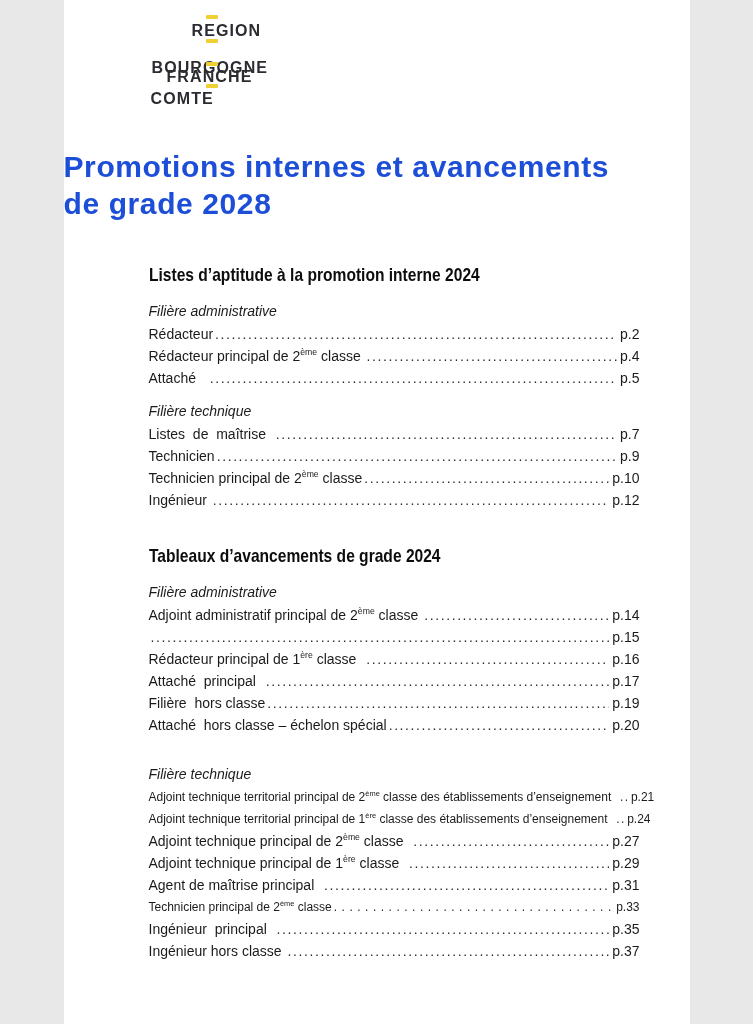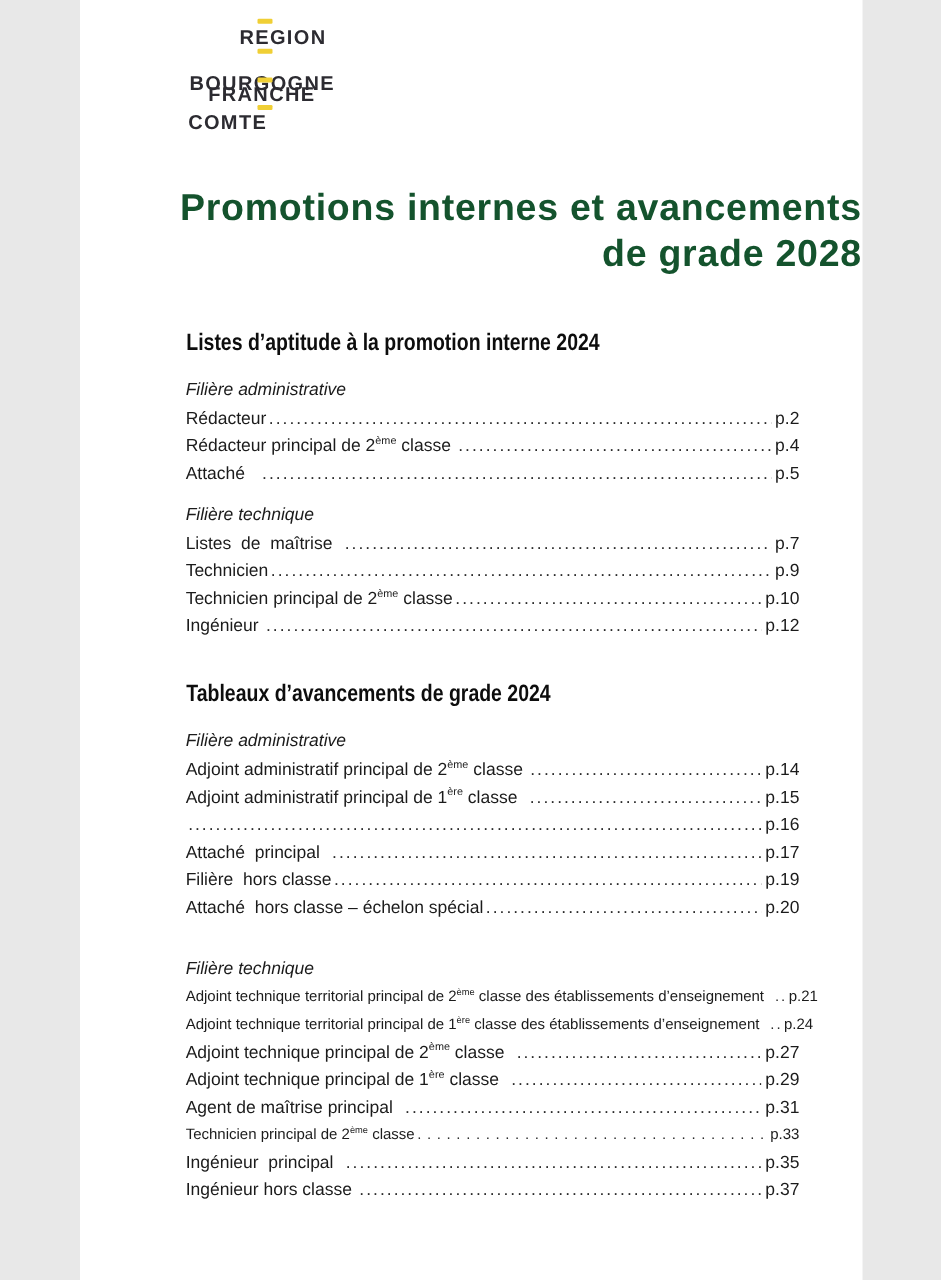--- a/index.html
+++ b/index.html
@@ -30,26 +30,26 @@
   .logo .dash{
     position:absolute;
     left:55px;width:12px;height:4px;
     border-radius:1px;
   }
   .d1{top:3px;} .d2{top:27px;} .d3{top:50px;} .d4{top:72px;}
   
   .doc-title{
     margin:0;
     padding-top:148px;
-    text-align:right;
+    text-align:left;
     font-size:30px;
     font-weight:bold;
     letter-spacing:0.6px;
     line-height:37px;
-    color:#14532d;
+    color:#1d4ed8;
   }
   
   .content{
     position:relative;
     margin:0 50px 0 85px; 
   }
   .section-heading{
     margin:0;
     font-size:19px;
     font-weight:bold;
@@ -165,25 +165,25 @@
       <section class="toc-section sec-2">
         <h2 class="section-heading">Tableaux d’avancements de grade 2024</h2>
         <div class="toc-group">
           <div class="filiere-label">Filière administrative</div>
           <div class="toc-row">
             <span class="entry-label">Adjoint administratif principal de 2<sup>ème</sup> classe </span>
             <span class="dot-leader"></span>
             <span class="entry-page">p.14</span>
           </div>
           <div class="toc-row">
-            <span class="entry-label">Adjoint administratif principal de 1<sup>ère</sup> classe  </span>
             <span class="dot-leader"></span>
             <span class="entry-page">p.15</span>
           </div>
           <div class="toc-row">
+            <span class="entry-label">Rédacteur principal de 1<sup>ère</sup> classe  </span>
             <span class="dot-leader"></span>
             <span class="entry-page">p.16</span>
           </div>
           <div class="toc-row">
             <span class="entry-label">Attaché  principal  </span>
             <span class="dot-leader"></span>
             <span class="entry-page">p.17</span>
           </div>
           <div class="toc-row">
             <span class="entry-label">Filière  hors classe</span>

